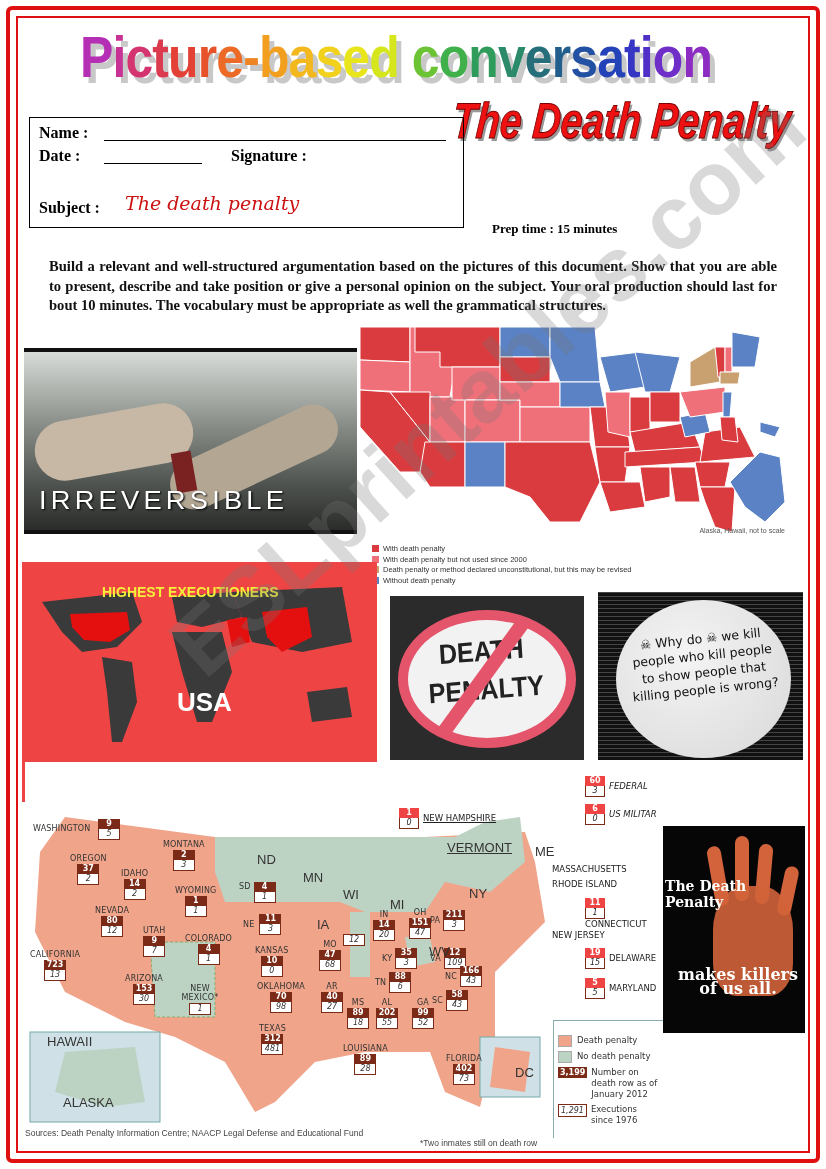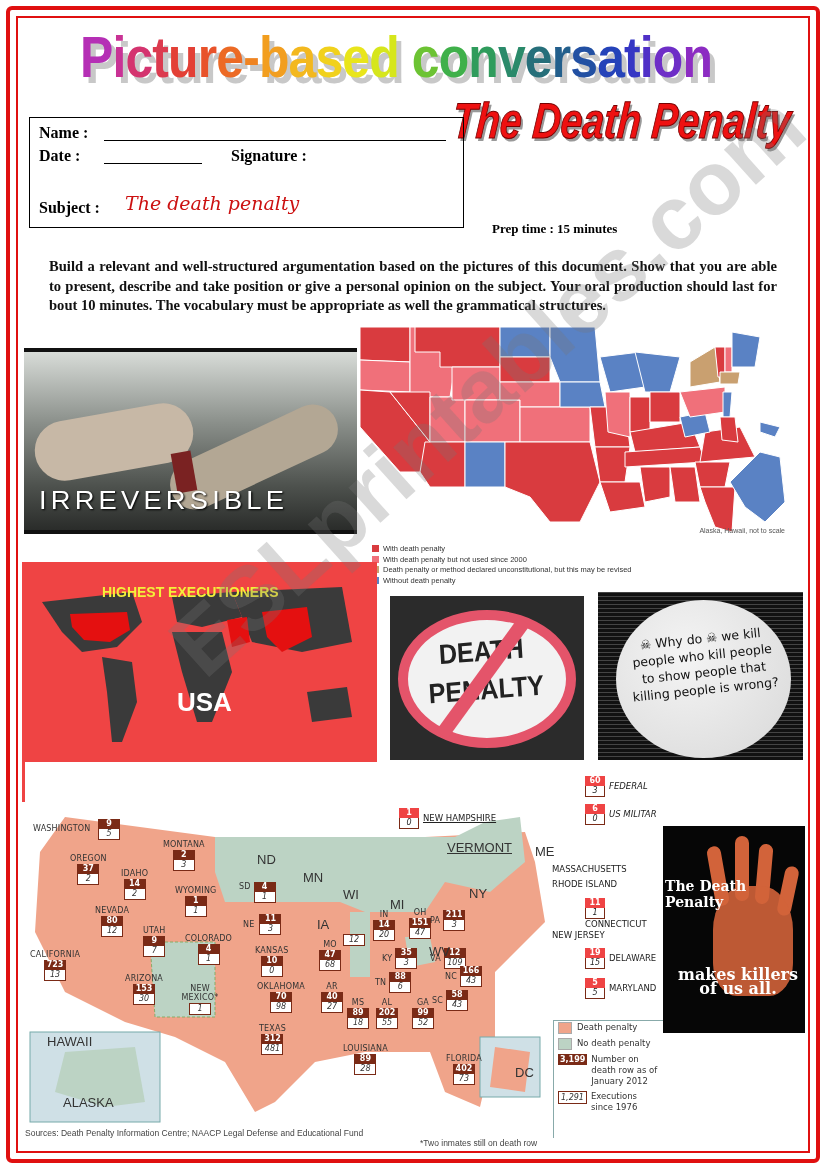--- a/index.html
+++ b/index.html
@@ -61,21 +61,21 @@
   .st .nm { display: block; letter-spacing: 0.2px; margin-bottom: 1px; }
   .st .a, .st .b { display: block; width: 22px; margin: 0 auto; font-size: 8px; line-height: 10px; }
   .st .a { background: #7a2a16; color: #fff; font-weight: bold; }
   .st .b { background: #fff; color: #333; font-style: italic; border: 1px solid #7a2a16; border-top: none; }
   .lbl2 { position: absolute; font-family: Liberation Sans, sans-serif; font-size: 13px; color: #333; }
   .side { position: absolute; font-family: "DejaVu Sans", sans-serif; font-size: 8.5px; color: #222; }
   .side .box { display: inline-block; vertical-align: middle; margin-right: 4px; }
   .side .box .a, .side .box .b { display: block; width: 20px; text-align: center; font-size: 8px; line-height: 10px; }
   .side .box .a { background: #ef4444; color: #fff; font-weight: bold; }
   .side .box .b { background: #fff; font-style: italic; border: 1px solid #7a2a16; border-top: none; }
-  .legend2 { position: absolute; left: 528px; top: 258px; width: 112px; height: 118px; border-left: 1px solid #8aa; border-top: 1px solid #8aa; font-family: "DejaVu Sans", sans-serif; font-size: 8.5px; color: #333; padding: 1px 4px; line-height: 11px; }
+  .legend2 { position: absolute; left: 528px; top: 258px; width: 112px; height: 118px; border-left: 1px solid #8aa; border-top: 1px solid #8aa; font-family: "DejaVu Sans", sans-serif; font-size: 8.5px; color: #333; padding: 14px 4px; line-height: 11px; }
   .legend2 .row { display: flex; align-items: flex-start; margin-bottom: 4px; }
   .legend2 .sw { width: 14px; height: 12px; margin-right: 5px; border: 1px solid #aaa; flex: none; }
   .legend2 .num { flex: none; font-size: 8px; padding: 0 2px; margin-right: 4px; }
 
   
   .hand { left: 663px; top: 826px; width: 142px; height: 207px; background: #060606; }
   .hand .palm { position: absolute; left: 50px; top: 60px; width: 80px; height: 110px; background: #d2633a; border-radius: 40% 40% 30% 30%; opacity: 0.9; }
   .hand .finger { position: absolute; width: 14px; background: #d2633a; border-radius: 7px; }
   .hand .t1 { position: absolute; left: 2px; top: 52px; font-family: "DejaVu Serif", serif; font-weight: bold; color: #fff; font-size: 14px; line-height: 16px; }
   .hand .t2 { position: absolute; left: 10px; top: 142px; width: 130px; text-align: center; font-family: "DejaVu Serif", serif; font-weight: bold; color: #fff; font-size: 16px; line-height: 14px; }

